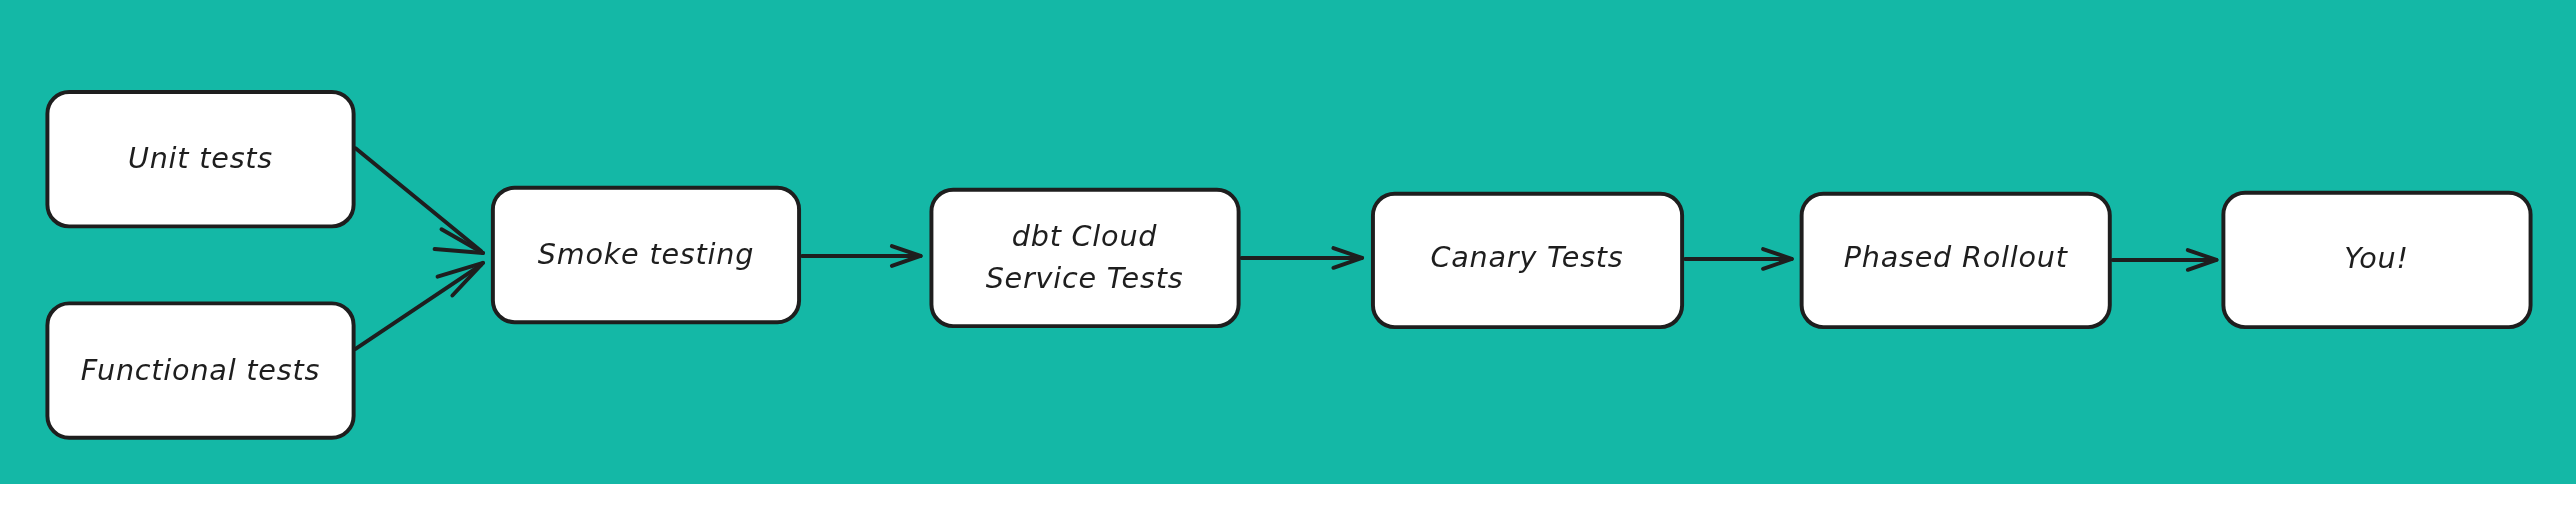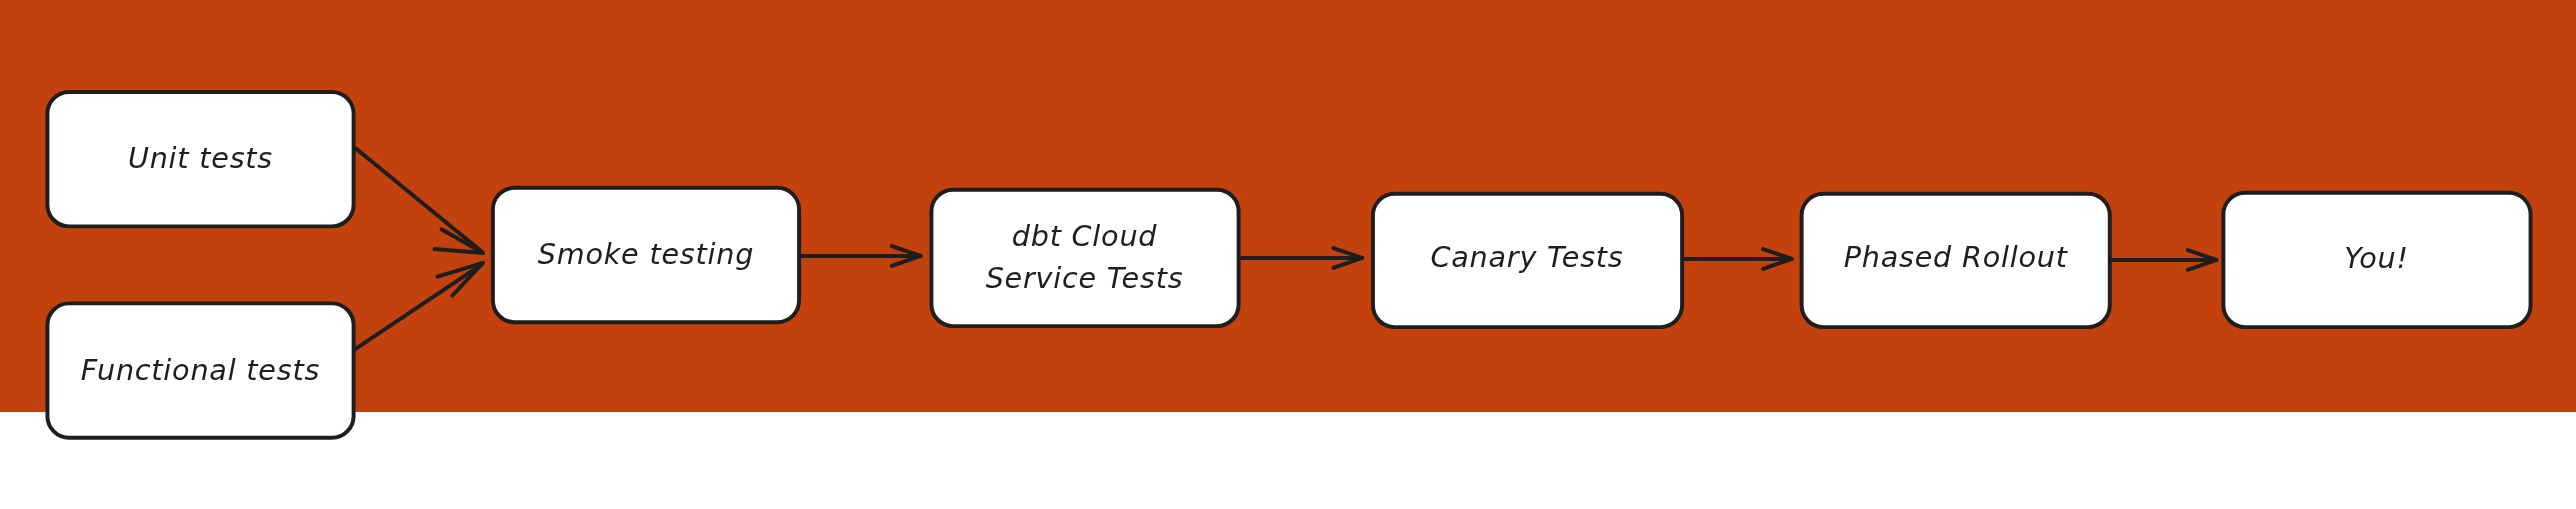--- a/index.html
+++ b/index.html
@@ -9,22 +9,22 @@
   }
   body {
     width: 2576px;
     height: 510px;
     overflow: hidden;
     font-family: "DejaVu Sans", sans-serif;
   }
   #diagram-root {
     position: relative;
     width: 2576px;
-    height: 412px;
-    background: #c2410c;
+    height: 484px;
+    background: #14b8a6;
   }
   svg.canvas {
     position: absolute;
     top: 0;
     left: 0;
     width: 2576px;
     height: 510px;
     display: block;
   }
   .node-rect {

